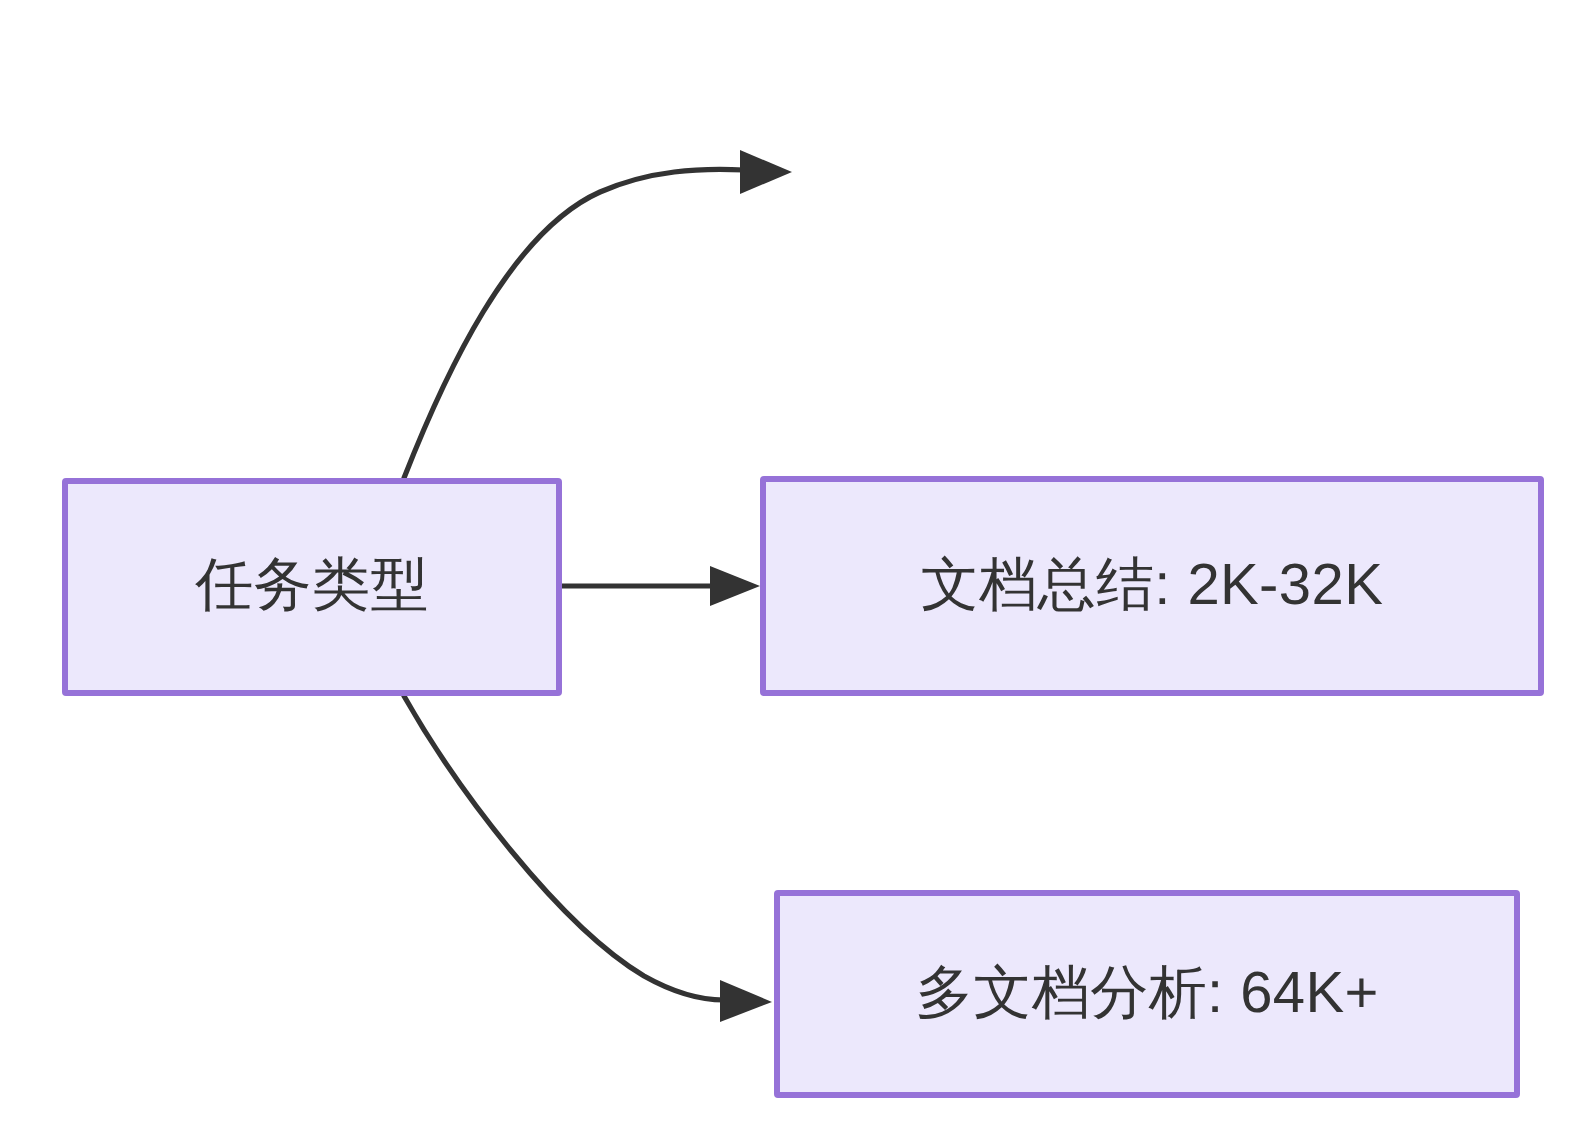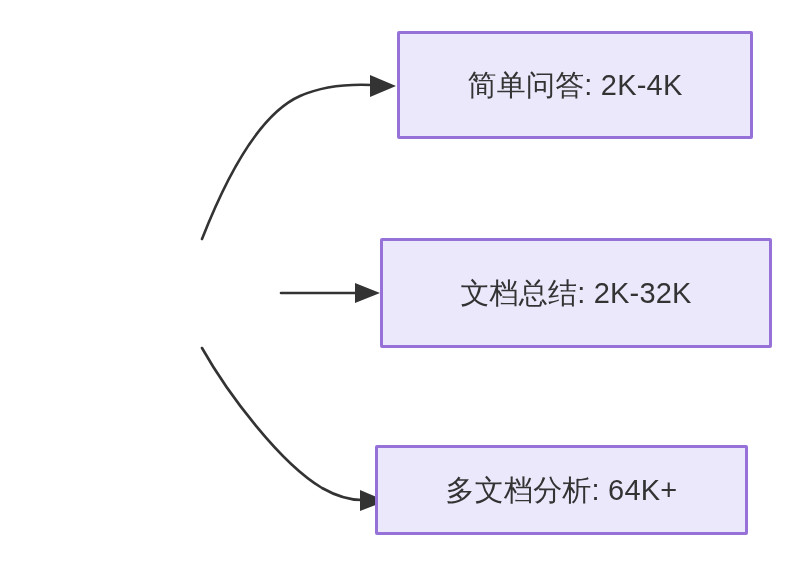--- a/index.html
+++ b/index.html
@@ -59,24 +59,24 @@
     width: 356px;
     height: 108px;
   }
   #node-child-1 {
     left: 380px;
     top: 238px;
     width: 392px;
     height: 110px;
   }
   #node-child-2 {
-    left: 375px;
+    left: 387px;
     top: 445px;
     width: 373px;
-    height: 90px;
+    height: 104px;
   }
   .edge-path {
     fill: none;
     stroke: #333333;
     stroke-width: 2.6;
     stroke-linecap: round;
   }
   .edge-arrow {
     fill: #333333;
     stroke: none;
@@ -98,24 +98,24 @@
       <path class="edge-path" d="M 281 293 L 357 293"></path>
       <polygon class="edge-arrow" points="355,283 380,293 355,303"></polygon>
     </g>
 
     <g>
       <path class="edge-path" d="M 202 348 C 228 394 280 463 322 488 C 338 497 352 500 362 500"></path>
       <polygon class="edge-arrow" points="360,490 386,501 360,511"></polygon>
     </g>
   </svg>
 
+  <div class="node" id="node-root">
+    <span class="node-label">任务类型</span>
+  </div>
 
-  <div class="node" id="node-child-0">
-    <span class="node-label">简单问答: 2K-4K</span>
-  </div>
 
   <div class="node" id="node-child-1">
     <span class="node-label">文档总结: 2K-32K</span>
   </div>
 
   <div class="node" id="node-child-2">
     <span class="node-label">多文档分析: 64K+</span>
   </div>
 
 </div>

